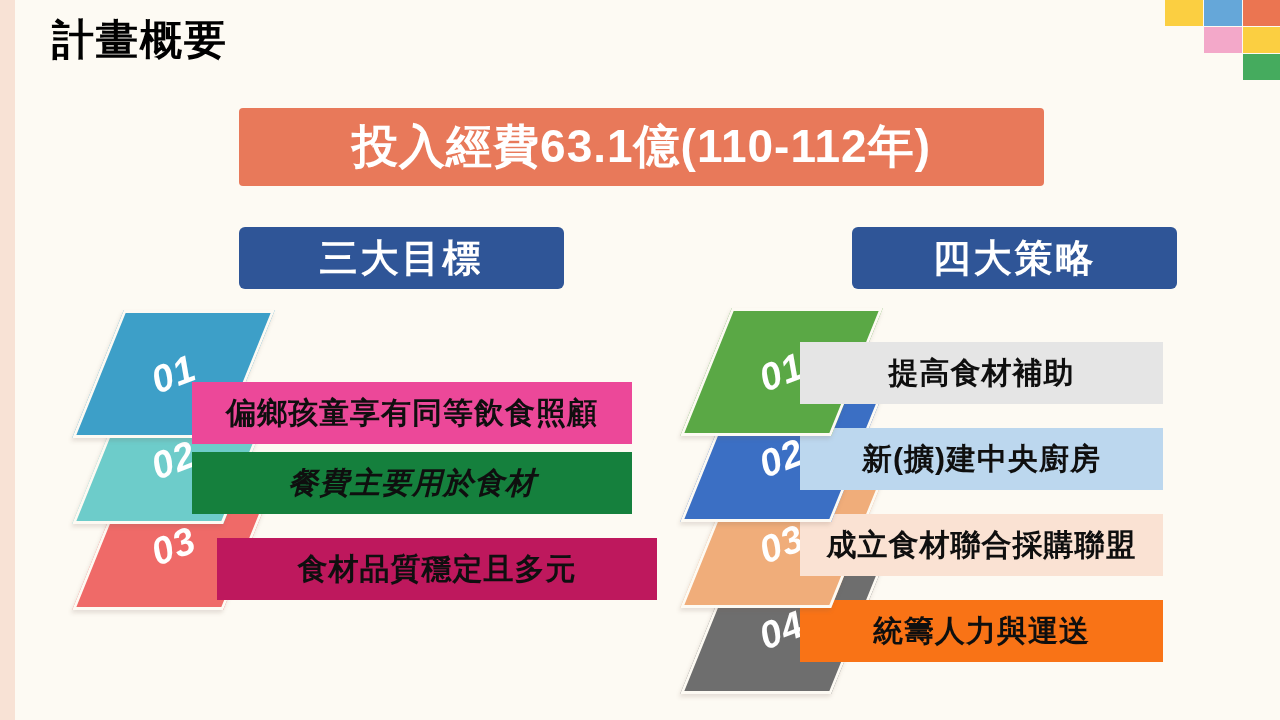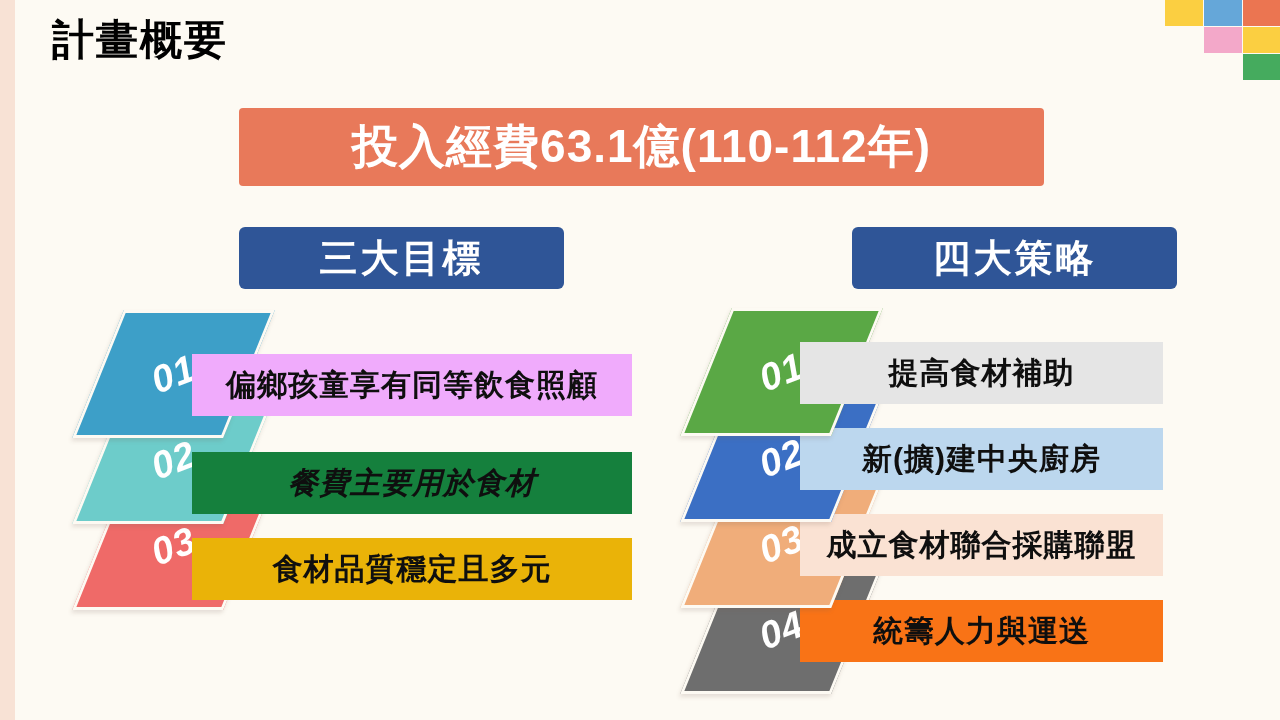--- a/index.html
+++ b/index.html
@@ -170,33 +170,33 @@
 <div class="budget-banner">投入經費63.1億(110-112年)</div>
 
 <div class="section-header header-goals">三大目標</div>
 <div class="section-header header-strategies">四大策略</div>
 
 <div class="column col-goals" id="col-goals">
     <div class="item-row" style="top: 0px; z-index: 10;">
       <div class="num-badge" style="background: rgb(61, 159, 200); left: 18px; top: 0px;">
         <div class="num-text">01</div>
       </div>
-      <div class="label-bar" style="background: #f0abfc; top: 44px;">偏鄉孩童享有同等飲食照顧</div>
+      <div class="label-bar" style="background: #ec4899; top: 72px;">偏鄉孩童享有同等飲食照顧</div>
     </div>
     <div class="item-row" style="top: 86px; z-index: 9;">
       <div class="num-badge" style="background: rgb(109, 204, 202); left: 18px; top: 0px;">
         <div class="num-text">02</div>
       </div>
       <div class="label-bar" style="background: #15803d; top: 56px; font-style: italic;">餐費主要用於食材</div>
     </div>
     <div class="item-row" style="top: 172px; z-index: 8;">
       <div class="num-badge" style="background: rgb(239, 106, 104); left: 18px; top: 0px;">
         <div class="num-text">03</div>
       </div>
-      <div class="label-bar" style="background: #eab308; top: 56px;">食材品質穩定且多元</div>
+      <div class="label-bar" style="background: #be185d; top: 56px; margin-left: 25px;">食材品質穩定且多元</div>
     </div>
   </div>
 <div class="column col-strategies" id="col-strategies">
     <div class="item-row" style="top: 0px; z-index: 10;">
       <div class="num-badge" style="background: rgb(90, 168, 69); left: 16px; top: 0px;">
         <div class="num-text">01</div>
       </div>
       <div class="label-bar" style="background: #e5e5e5; top: 34px;">提高食材補助</div>
     </div>
     <div class="item-row" style="top: 86px; z-index: 9;">

